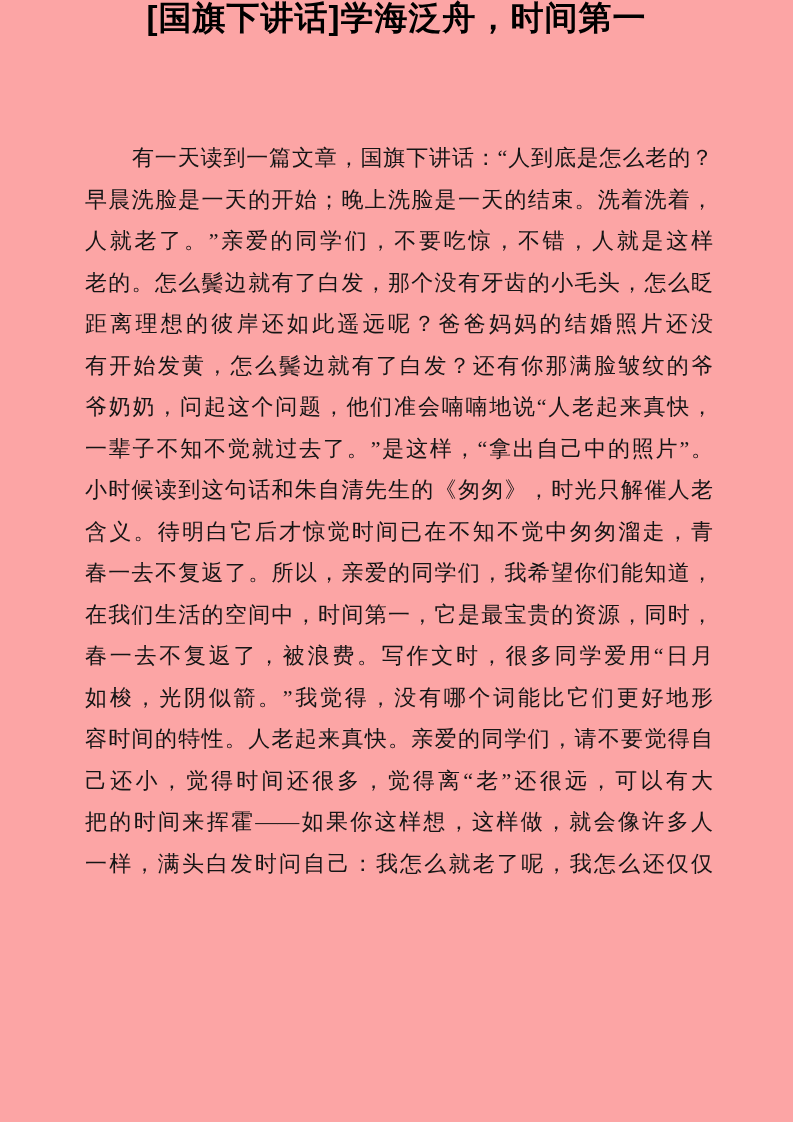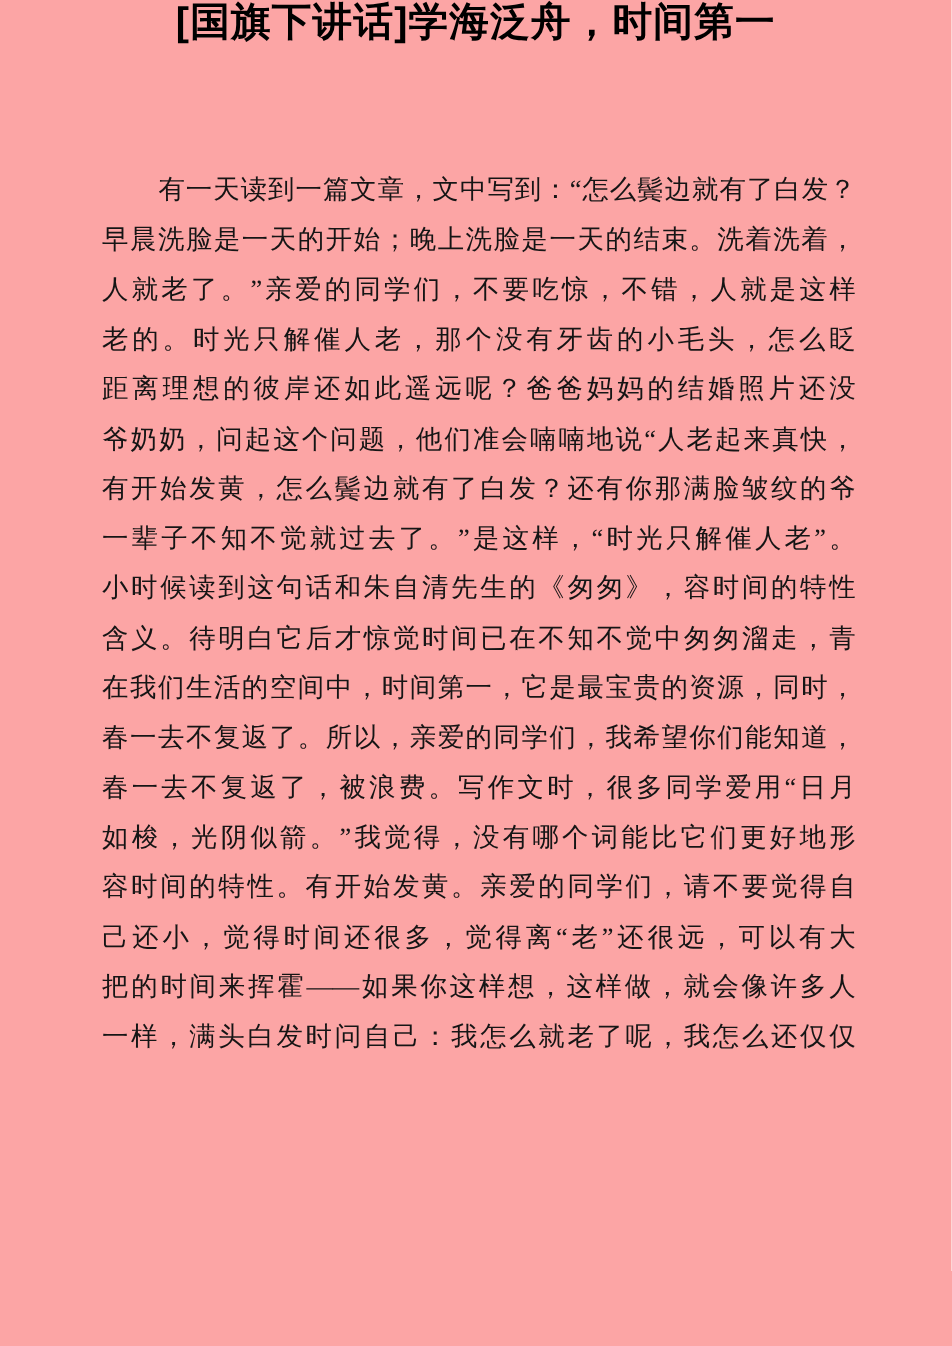--- a/index.html
+++ b/index.html
@@ -46,32 +46,32 @@
     text-align-last: left;
     -moz-text-align-last: left;
   }
 </style>
 </head>
 <body>
 
 <div class="page">
   <h1 class="doc-title">[国旗下讲话]学海泛舟，时间第一</h1>
   <div class="doc-body">
-    <div class="t-line first">有一天读到一篇文章，文中写到：“怎么鬓边就有了白发？</div>
+    <div class="t-line first">有一天读到一篇文章，国旗下讲话：“人到底是怎么老的？</div>
     <div class="t-line">早晨洗脸是一天的开始；晚上洗脸是一天的结束。洗着洗着，</div>
     <div class="t-line">人就老了。”亲爱的同学们，不要吃惊，不错，人就是这样</div>
-    <div class="t-line">老的。时光只解催人老，那个没有牙齿的小毛头，怎么眨</div>
+    <div class="t-line">老的。怎么鬓边就有了白发，那个没有牙齿的小毛头，怎么眨</div>
     <div class="t-line">距离理想的彼岸还如此遥远呢？爸爸妈妈的结婚照片还没</div>
+    <div class="t-line">有开始发黄，怎么鬓边就有了白发？还有你那满脸皱纹的爷</div>
     <div class="t-line">爷奶奶，问起这个问题，他们准会喃喃地说“人老起来真快，</div>
-    <div class="t-line">有开始发黄，怎么鬓边就有了白发？还有你那满脸皱纹的爷</div>
-    <div class="t-line">一辈子不知不觉就过去了。”是这样，“时光只解催人老”。</div>
-    <div class="t-line">小时候读到这句话和朱自清先生的《匆匆》，容时间的特性</div>
+    <div class="t-line">一辈子不知不觉就过去了。”是这样，“拿出自己中的照片”。</div>
+    <div class="t-line">小时候读到这句话和朱自清先生的《匆匆》，时光只解催人老</div>
     <div class="t-line">含义。待明白它后才惊觉时间已在不知不觉中匆匆溜走，青</div>
+    <div class="t-line">春一去不复返了。所以，亲爱的同学们，我希望你们能知道，</div>
     <div class="t-line">在我们生活的空间中，时间第一，它是最宝贵的资源，同时，</div>
-    <div class="t-line">春一去不复返了。所以，亲爱的同学们，我希望你们能知道，</div>
     <div class="t-line">春一去不复返了，被浪费。写作文时，很多同学爱用“日月</div>
     <div class="t-line">如梭，光阴似箭。”我觉得，没有哪个词能比它们更好地形</div>
-    <div class="t-line">容时间的特性。有开始发黄。亲爱的同学们，请不要觉得自</div>
+    <div class="t-line">容时间的特性。人老起来真快。亲爱的同学们，请不要觉得自</div>
     <div class="t-line">己还小，觉得时间还很多，觉得离“老”还很远，可以有大</div>
     <div class="t-line">把的时间来挥霍——如果你这样想，这样做，就会像许多人</div>
     <div class="t-line">一样，满头白发时问自己：我怎么就老了呢，我怎么还仅仅</div>
   </div>
 </div>
 
 </body></html>

